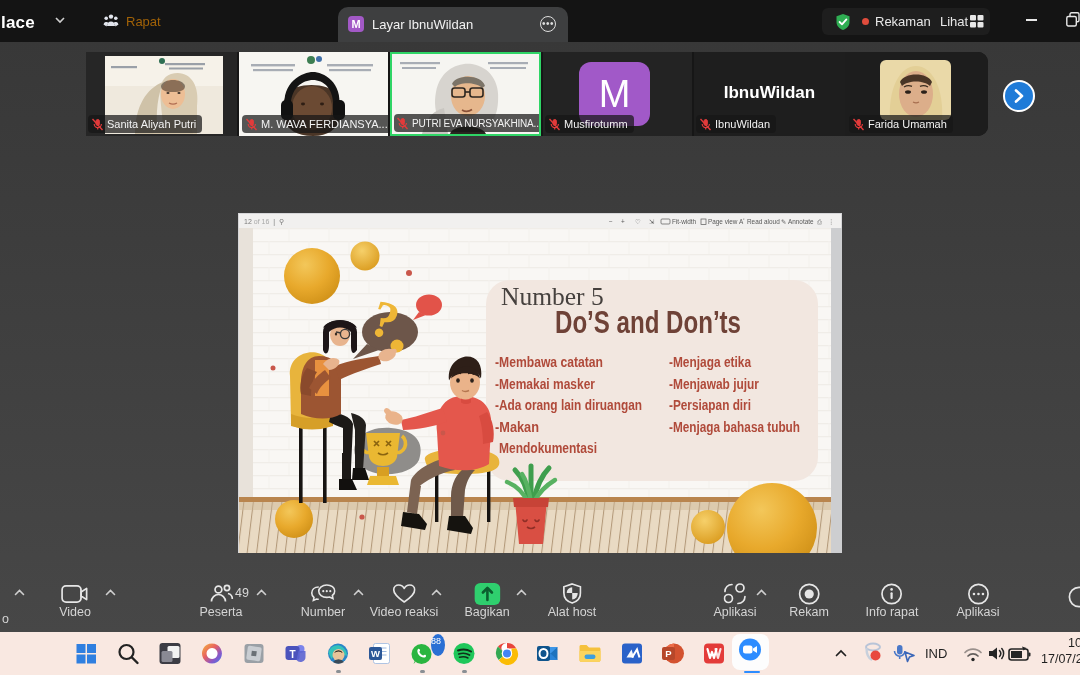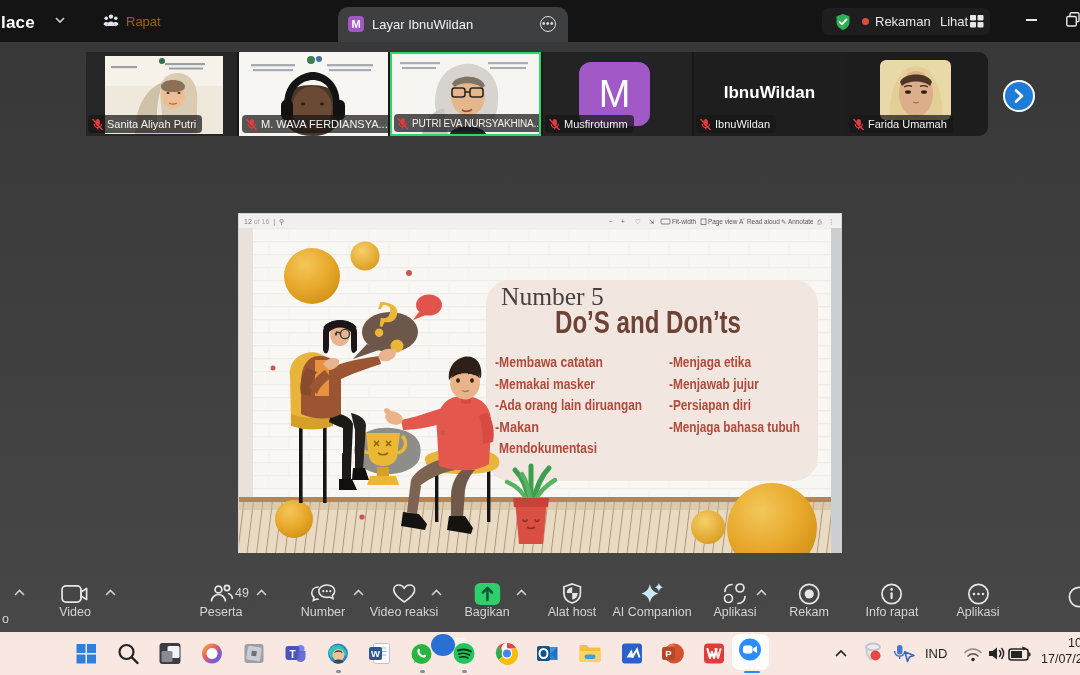--- a/index.html
+++ b/index.html
@@ -551,29 +551,20 @@
       <div class="ic">
           <svg width="19" height="21" viewBox="0 0 19 21">
             <path d="M9.5 1 L17.8 3.8 V10 C17.8 14.8 14.3 18.6 9.5 20 C4.7 18.6 1.2 14.8 1.2 10 V3.8 Z" fill="none" stroke="#e6e6e6" stroke-width="1.7"></path>
             <path d="M9.5 4.2 A 5.8 5.8 0 0 0 4 10 L 9.5 10 Z" fill="#e6e6e6"></path>
             <path d="M9.5 16.4 A 5.8 5.8 0 0 0 15 10 L 9.5 10 Z" fill="#e6e6e6"></path>
           </svg>
         </div>
       <div class="lbl">Alat host</div>
     </div>
 
-    <div class="titem" style="left:652px">
-      <div class="ic">
-          <svg width="25" height="23" viewBox="0 0 25 23">
-            <path d="M10.5 2 C11.8 7.5 13.5 9.5 19 11.5 C13.5 13.5 11.8 15.5 10.5 21 C9.2 15.5 7.5 13.5 2 11.5 C7.5 9.5 9.2 7.5 10.5 2 Z" fill="#c9ecf4"></path>
-            <path d="M19.5 1 C20.1 3.3 21 4.3 23.5 5.2 C21 6.1 20.1 7.1 19.5 9.4 C18.9 7.1 18 6.1 15.5 5.2 C18 4.3 18.9 3.3 19.5 1 Z" fill="#c9ecf4"></path>
-          </svg>
-        </div>
-      <div class="lbl">AI Companion</div>
-    </div>
 
     <div class="titem" style="left:735px">
       <div class="ic">
           <svg width="23" height="22" viewBox="0 0 23 22">
             <g fill="none" stroke="#e6e6e6" stroke-width="1.7" stroke-linecap="round">
               <path d="M8.5 1.5 C4.5 1.5 1.5 4.5 1.5 8.5"></path>
               <circle cx="16.5" cy="5" r="4"></circle>
               <circle cx="5" cy="15.5" r="4"></circle>
               <path d="M21.5 13.5 C21.5 17.5 18.5 20.5 14.5 20.5"></path>
             </g>
@@ -689,21 +680,21 @@
         </g>
         <rect x="1.5" y="6" width="13" height="13" rx="2" fill="#2b5797"></rect>
         <text x="8" y="15.8" font-size="9.5" font-weight="bold" fill="#fff" text-anchor="middle" font-family="Liberation Sans">W</text>
       </svg>
 
     <svg class="tk" style="left:422px" viewBox="0 0 25 25">
         <circle cx="12" cy="13" r="10" fill="#2ab540"></circle>
         <path d="M6 21 L4 23 L5.5 19.5 Z" fill="#2ab540"></path>
         <path d="M8.2 8.6 C8.8 7.4 10 7.8 10.4 8.8 C10.8 9.8 10.2 10.4 9.8 10.8 C10.4 12.4 12 14 13.8 14.6 C14.4 14 15 13.4 15.8 13.8 C16.8 14.4 17 15.4 15.8 16.2 C14 17.4 9.8 15.6 8.4 12.4 C7.6 10.6 7.8 9.4 8.2 8.6 Z" fill="#fff"></path>
       </svg>
-    <div style="position:absolute;left:431px;top:2px;width:14px;height:22px;border-radius:50%;background:#2a6fd4;color:#fff;font-size:9px;text-align:left;line-height:14px;padding-left:24px;">88</div>
+    <div style="position:absolute;left:431px;top:2px;width:14px;height:22px;border-radius:50%;background:#2a6fd4;color:#fff;font-size:9px;text-align:left;line-height:14px;">88</div>
 
     <svg class="tk" style="left:464px" viewBox="0 0 25 25">
         <circle cx="12.5" cy="12.5" r="10.5" fill="#1fc75a"></circle>
         <g stroke="#10301a" fill="none" stroke-linecap="round">
           <path d="M6.5 9.5 C11 8 16 8.5 19.5 10.5" stroke-width="2"></path>
           <path d="M7.2 13 C11 11.8 15 12.2 18 14" stroke-width="1.7"></path>
           <path d="M8 16.3 C11 15.3 14 15.6 16.5 17" stroke-width="1.5"></path>
         </g>
       </svg>
 

